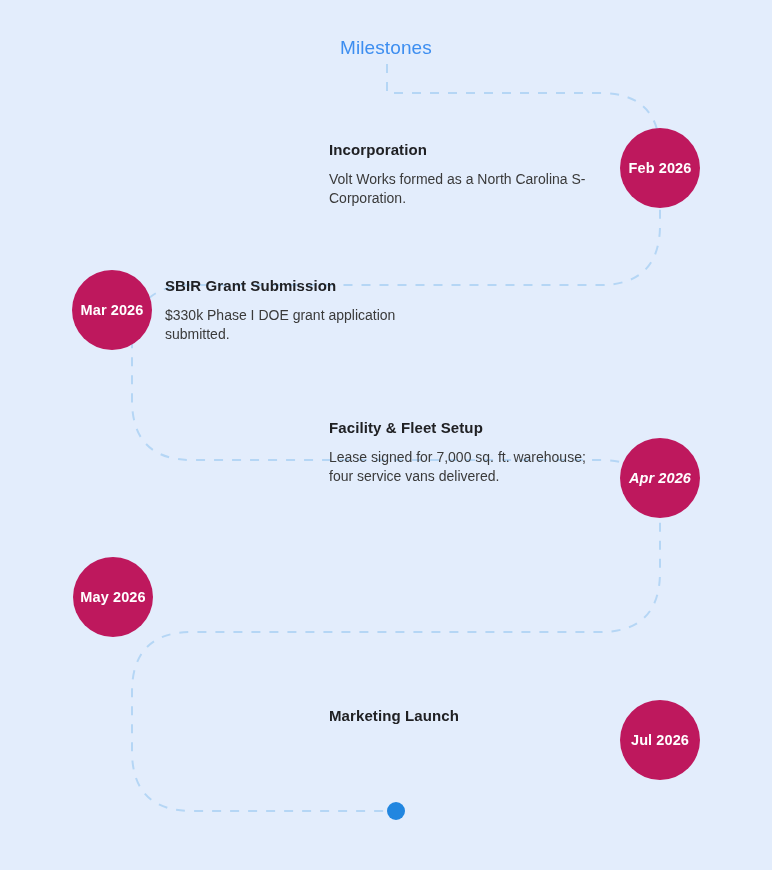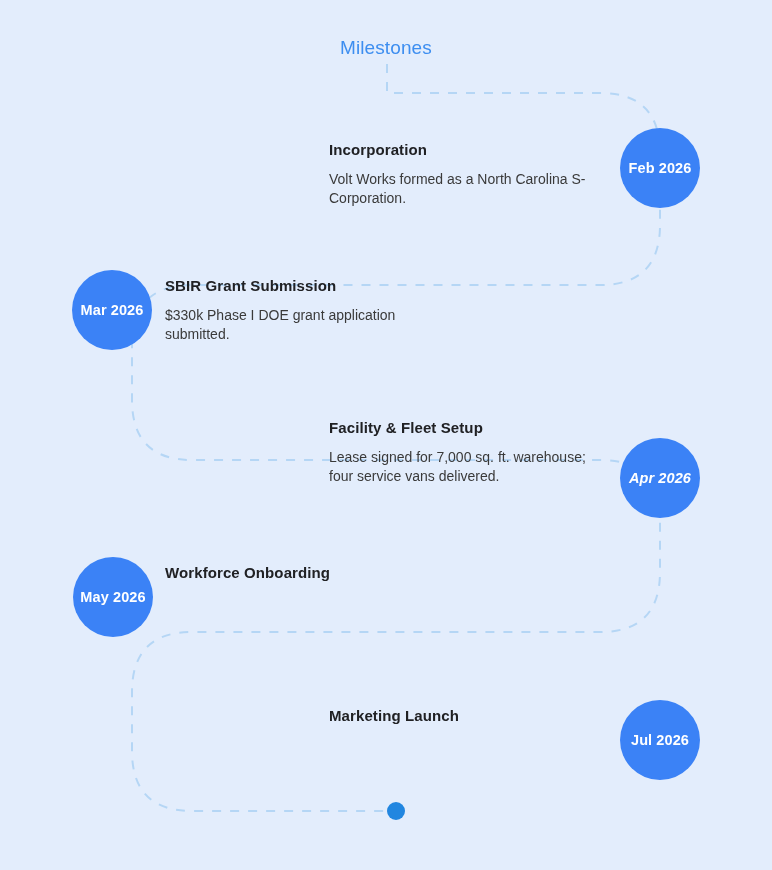--- a/index.html
+++ b/index.html
@@ -46,21 +46,21 @@
   }
   
   .milestone {
     position: absolute;
   }
   .badge {
     position: absolute;
     width: 80px;
     height: 80px;
     border-radius: 50%;
-    background: #3b82f6;
+    background: #be185d;
     color: #ffffff;
     font-size: 14.5px;
     font-weight: bold;
     display: flex;
     align-items: center;
     justify-content: center;
     letter-spacing: .1px;
     white-space: nowrap;
     box-sizing: border-box;
   }
@@ -158,21 +158,20 @@
     <div class="badge">Apr 2026</div>
     <div class="copy">
       <p class="m-title">Facility &amp; Fleet Setup</p>
       <p class="m-desc">Lease signed for 7,000 sq. ft. warehouse; four service vans delivered.</p>
     </div>
   </div>
 
   <div class="milestone" id="m3">
     <div class="badge">May 2026</div>
     <div class="copy">
-      <p class="m-title">Workforce Onboarding</p>
     </div>
   </div>
 
   <div class="milestone" id="m4">
     <div class="badge">Jul 2026</div>
     <div class="copy">
       <p class="m-title">Marketing Launch</p>
     </div>
   </div>
 

